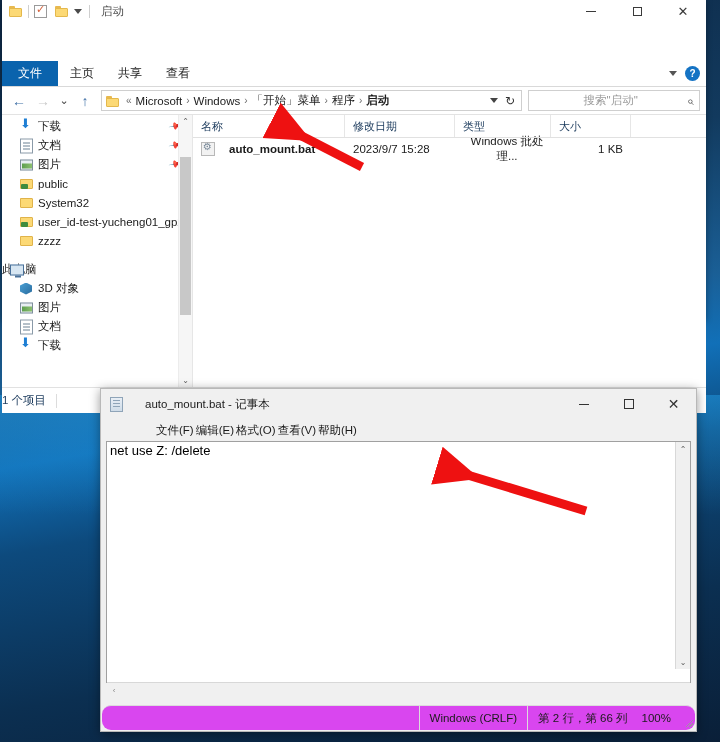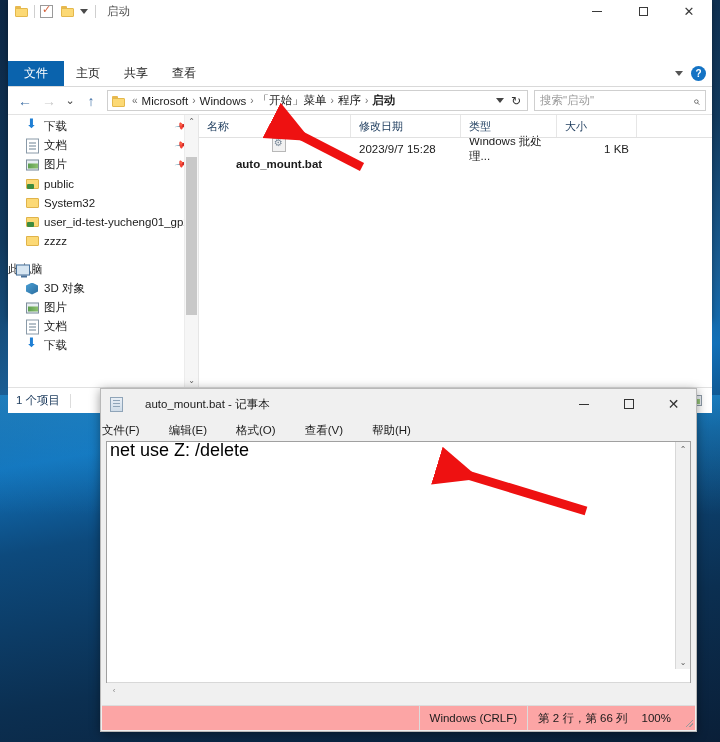--- a/index.html
+++ b/index.html
@@ -16,23 +16,24 @@
   }
   
   .desk-band {
     position: absolute; left: 0; right: 0;
     background: linear-gradient(180deg, rgba(33,150,220,.55), rgba(10,60,110,.0));
     pointer-events: none;
   }
 
   
   #explorer {
-    position: absolute; left: 8px; top: 0; width: 704px; height: 320px;
+    position: absolute; left: 2px; top: 0; width: 704px; height: 320px;
     background: #ffffff;
     box-shadow: 0 1px 6px rgba(0,0,0,.35);
+    text-align: center;
   }
   .ex-titlebar {
     height: 22px; background: #ffffff;
     display: flex; align-items: center;
     position: relative;
   }
   .qat { display: flex; align-items: center; padding-left: 7px; gap: 0px; }
   .qat .sep { width: 1px; height: 13px; background: #cfcfcf; margin: 0 5px; }
   .ico-folder {
     width: 14px; height: 12px; position: relative; display: inline-block;
@@ -197,34 +198,34 @@
     font-size: 11px; color: #1b3a5c; padding-left: 8px; height: 22px; display: flex; align-items: center;
     border-right: 1px solid #e6e6e6; box-sizing: border-box;
   }
   .sort-caret {
     position: absolute; left: 80px; top: 0px; font-size: 9px; color: #9a9a9a;
   }
   .lst-row {
     height: 22px; display: flex; align-items: center; font-size: 11.5px; color: #1b1b1b;
   }
   .lst-row .cell { height: 22px; display: flex; align-items: center; box-sizing: border-box; }
-  .lst-row .cell.name { padding-left: 8px; gap: 6px; font-weight: bold; flex-direction: column; }
+  .lst-row .cell.name { padding-left: 8px; gap: 14px; font-weight: bold; }
   .bat-ico {
     width: 14px; height: 14px; background: #f2f2f2; border: 1px solid #b8b8b8; box-sizing: border-box;
     position: relative; display: inline-block; flex: none;
   }
   .bat-ico::after {
     content: "⚙"; position: absolute; left: 1px; top: -2px; font-size: 10px; color: #7b8b9b;
   }
 
   .ex-status {
     height: 25px; border-top: 1px solid #e1e1e1; background: #fff; display: flex;
     align-items: center; position: relative;
   }
-  .ex-status .txt { font-size: 11.5px; color: #1b3a5c; padding-left: 8px; }
+  .ex-status .txt { font-size: 11.5px; color: #1b3a5c; }
   .ex-status .divider { width: 1px; height: 14px; background: #dcdcdc; margin-left: 10px; }
   .view-btns { position: absolute; right: 8px; top: 3px; display: flex; gap: 5px; }
   .vb {
     width: 19px; height: 18px; box-sizing: border-box; display: flex; align-items: center;
     justify-content: center; position: relative;
   }
   .vb.active { border: 1px solid #3e9ad8; background: #e2f1fb; }
   .vb .det {
     width: 13px; height: 11px; display: grid; grid-template-columns: 4px 7px; gap: 1px;
     align-content: space-between;
@@ -258,52 +259,52 @@
     box-shadow: 0 3px 0 #8fa4b8, 0 6px 0 #8fa4b8;
   }
   .np-title .t { font-size: 11.5px; color: #1b1b1b; margin-left: 22px; }
   .np-ctrl { position: absolute; right: 0; top: 0; display: flex; height: 30px; }
   .npc { width: 45px; height: 30px; display: flex; align-items: center; justify-content: center; color: #333; }
   .npc .dash { width: 10px; height: 1px; background: #333; }
   .npc .sq { width: 10px; height: 10px; border: 1px solid #333; box-sizing: border-box; }
   .npc .x { font-size: 14px; line-height: 1; }
 
   .np-menu {
-    height: 22px; display: flex; align-items: center; padding-left: 1px; gap: 29px; background: #f0f0f0;
+    height: 22px; display: flex; align-items: center; padding-left: 20px; gap: 2px; background: #f0f0f0; margin-left: 35px;
   }
   .np-menu .mi { font-size: 11.5px; color: #1b1b1b; }
 
   .np-text {
     position: absolute; left: 5px; right: 5px; top: 52px; bottom: 48px;
     background: #fff; border: 1px solid #a0a0a0; box-sizing: border-box; overflow: hidden;
   }
   .np-line {
     font-family: "Liberation Sans", "DejaVu Sans", sans-serif;
-    font-size: 18px; color: #000; padding-left: 3px; height: 17px; line-height: 17px;
+    font-size: 13px; color: #000; padding-left: 3px; height: 17px; line-height: 17px;
     white-space: nowrap; display: flex; align-items: center;
   }
   .redact {
     display: inline-block; height: 13px; margin-left: 1px; vertical-align: middle;
     background-image:
       linear-gradient(90deg,#cfd3d6 0 7px,#eef0f1 7px 13px,#b9bec2 13px 19px,#dfe2e4 19px 28px,#c6cacd 28px 35px,#f2f3f4 35px 41px,#aab0b5 41px 47px,#e4e7e9 47px 56px,#cdd1d4 56px 63px,#f6f7f7 63px 70px,#bcc1c5 70px 78px,#e9ebec 78px 86px,#d2d6d9 86px 94px,#c0c5c9 94px 101px,#eceeef 101px 109px,#b6bbbf 109px 116px,#dde0e2 116px 125px,#cacfd2 125px 133px,#f1f2f3 133px 141px,#c3c8cb 141px 149px,#e0e3e5 149px 158px,#b2b8bc 158px 165px,#eff1f2 165px 173px,#d6dadd 173px 182px,#c8cdd0 182px 190px,#ebedee 190px 199px,#bdc2c6 199px 207px,#e6e8ea 207px 216px,#cfd4d7 216px 224px,#f4f5f5 224px 232px,#b8bec2 232px 240px,#dcdfe1 240px 249px,#c5cacd 249px 257px,#edeff0 257px 266px,#b4babe 266px 274px,#e2e5e7 274px 283px,#d0d5d8 283px 291px,#f0f1f2 291px 300px,#c1c6ca 300px 309px,#dee1e3 309px 318px,#bfc4c8 318px 327px,#eaecee 327px 336px,#d4d9dc 336px 345px);
   }
   .np-vscroll {
     position: absolute; right: 6px; top: 53px; bottom: 62px; width: 14px; background: #f0f0f0;
     border-left: 1px solid #d8d8d8;
   }
   .np-vscroll .arr { height: 14px; display: flex; align-items: center; justify-content: center; font-size: 8px; color: #5a5a5a; }
   .np-vscroll .arr.bot { position: absolute; bottom: 0; left: 0; right: 0; }
   .np-hscroll {
     position: absolute; left: 6px; right: 6px; bottom: 34px; height: 14px; background: #f0f0f0;
     border-top: 1px solid #d8d8d8;
   }
   .np-hscroll .arr { width: 14px; height: 14px; display: flex; align-items: center; justify-content: center; font-size: 8px; color: #8a8a8a; }
   .np-status {
-    position: absolute; left: 1px; right: 1px; bottom: 1px; height: 24px; background: #fca5a5;
-    display: flex; align-items: center; justify-content: flex-end; border-top: 1px solid #dcdcdc;
+    position: absolute; left: 1px; right: 1px; bottom: 1px; height: 24px; background: #d946ef;
+    display: flex; align-items: center; justify-content: flex-end; border-top: 1px solid #dcdcdc; border-radius: 9px;
   }
   .np-status .seg {
     font-size: 11.5px; color: #1b1b1b; padding: 0 10px; height: 24px; display: flex; align-items: center;
     border-left: 1px solid #dcdcdc;
   }
   .np-status .grip { width: 14px; height: 24px; position: relative; }
   .np-status .grip::after {
     content: ""; position: absolute; right: 2px; bottom: 3px; width: 7px; height: 7px;
     background:
       linear-gradient(135deg, transparent 45%, #9a9a9a 45%, #9a9a9a 55%, transparent 55%),

